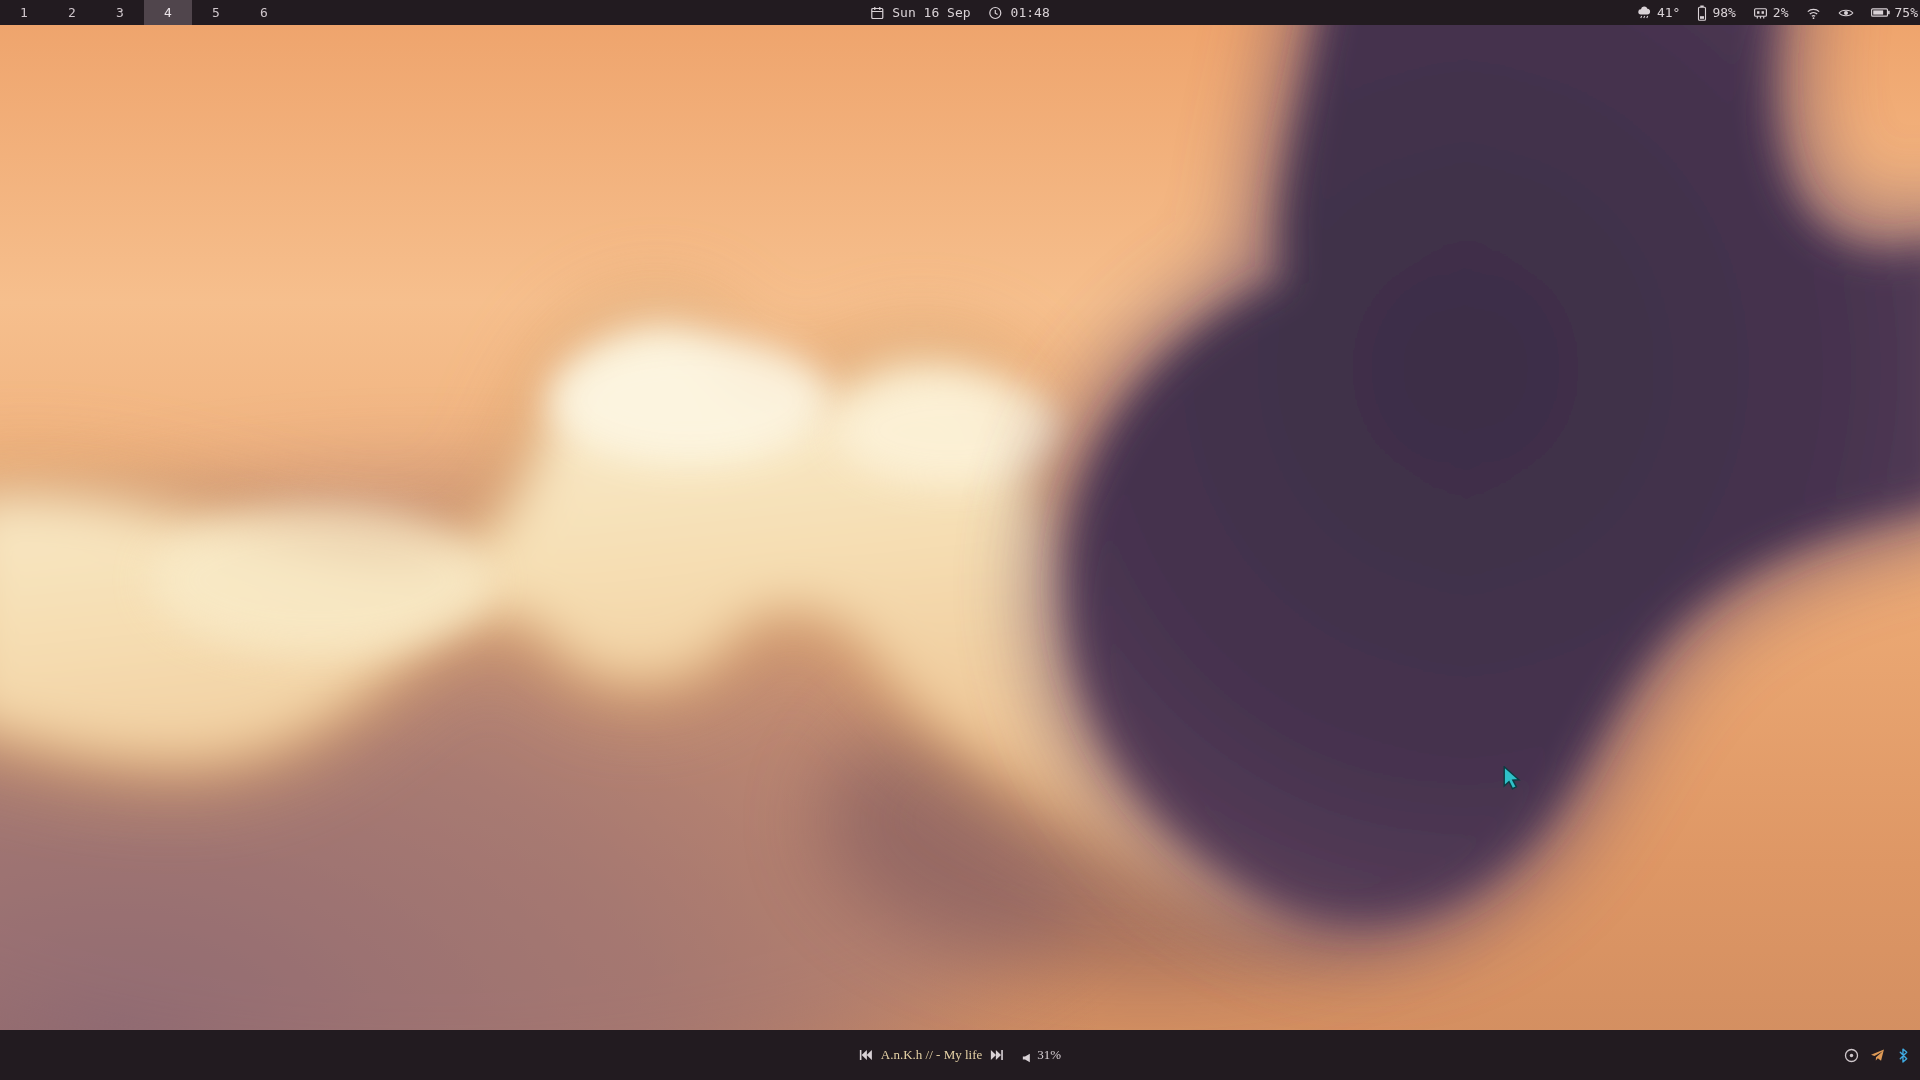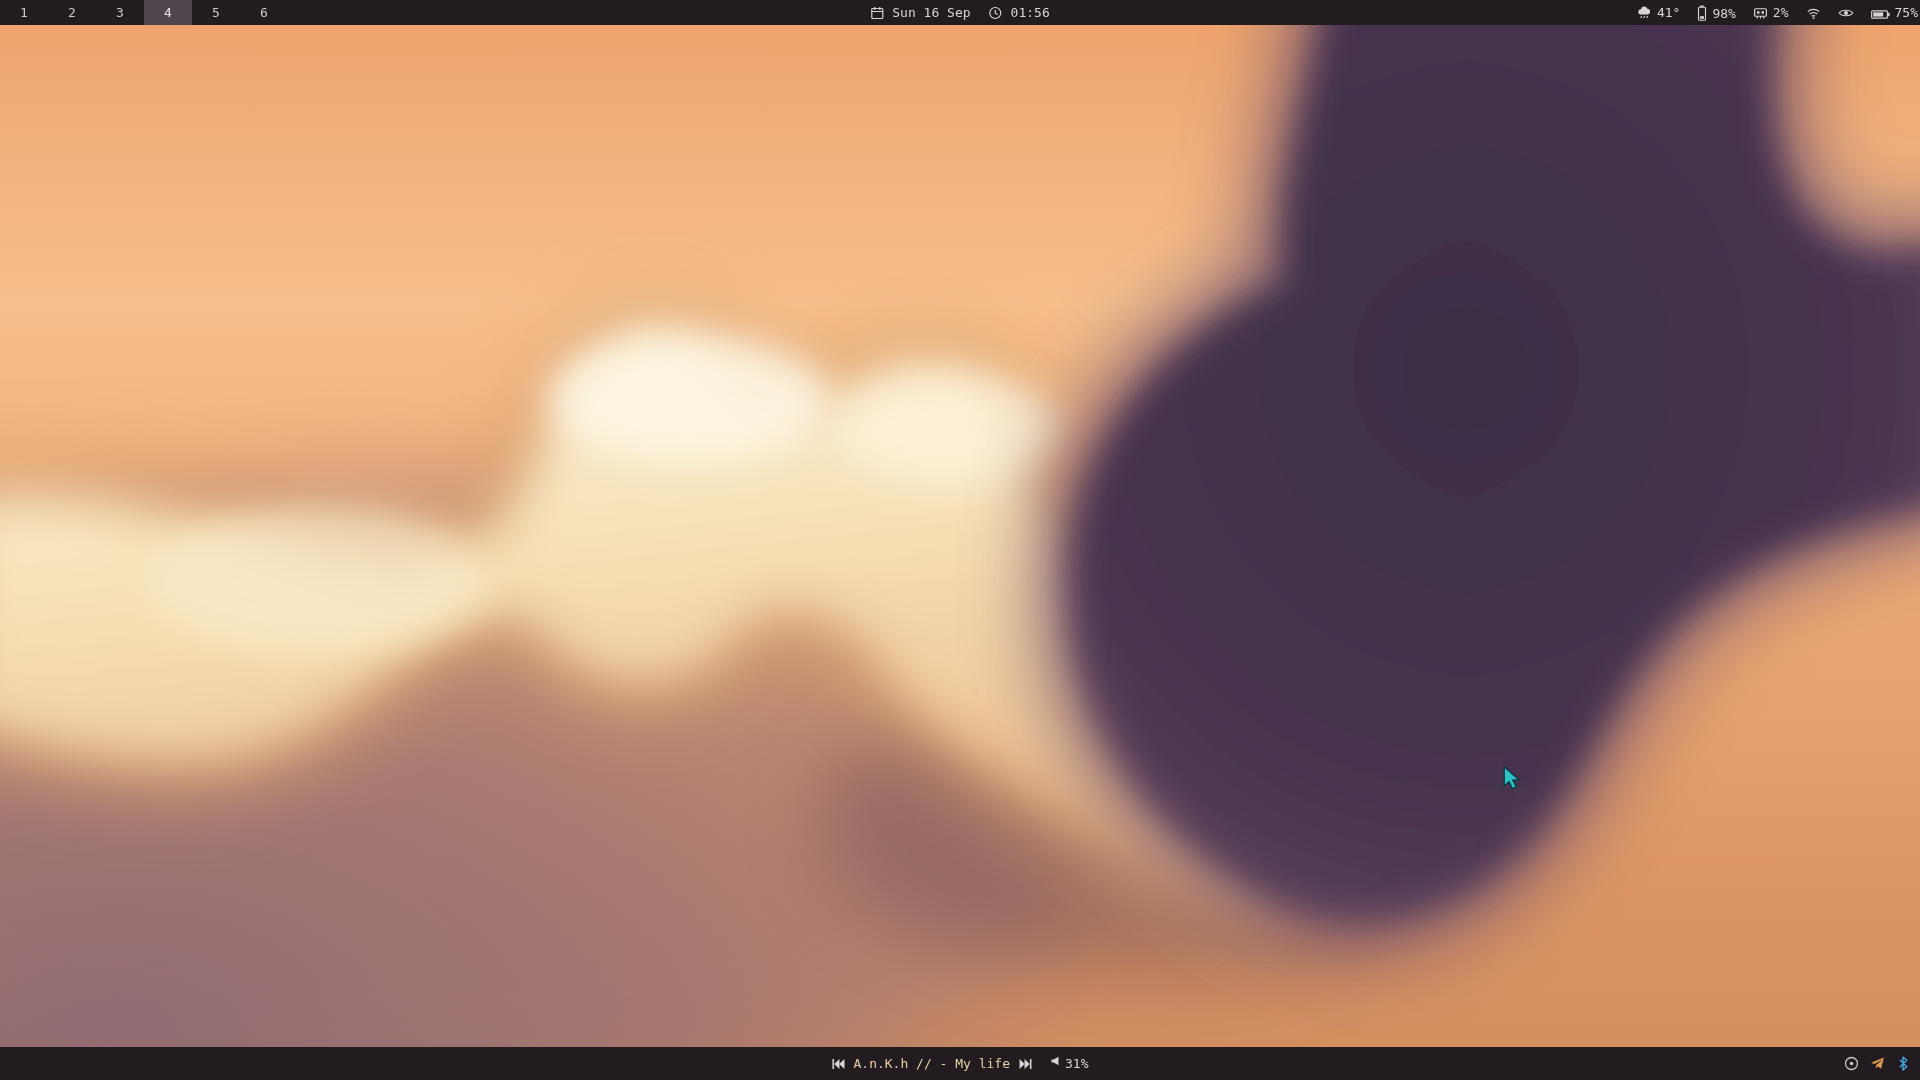--- a/index.html
+++ b/index.html
@@ -7,43 +7,43 @@
   body{position:relative;background:#e8a873;}
 
   
   .wallpaper{position:absolute;inset:0;z-index:0;}
   .wallpaper svg{display:block;width:1920px;height:1080px;}
 
   
   .bar{position:absolute;left:0;right:0;background:#221b20;color:#d9d2d6;
     display:flex;align-items:center;font-size:13px;z-index:5;}
   .topbar{top:0;height:25px;}
-  .bottombar{bottom:0;height:33px;font-size:13px;}
+  .bottombar{bottom:0;height:50px;font-size:13px;font-family:Liberation Serif, serif;}
 
   .bar-left{display:flex;align-items:center;height:100%;}
   .bar-center{position:absolute;left:50%;transform:translateX(-50%);
     display:flex;align-items:center;white-space:nowrap;}
   .bar-right{margin-left:auto;display:flex;align-items:center;height:100%;}
 
   .ws{width:48px;height:100%;display:flex;align-items:center;justify-content:center;
     color:#cfc6cb;cursor:default;}
   .ws.active{background:#50454c;color:#ece5e9;}
 
   .grp{display:flex;align-items:center;gap:5px;}
-  .topbar .bar-right .grp{margin-right:17px;align-items:flex-end;}
+  .topbar .bar-right .grp{margin-right:17px;}
   .topbar .bar-right .grp:last-child{margin-right:2px;}
 
   .icon{display:inline-flex;align-items:center;justify-content:center;line-height:0;}
   .icon svg{display:block;}
 
   .sep-gap{width:18px;}
   .small-gap{width:8px;}
 
   .track-title{color:#e6d2a6;}
-  .vol-grp{display:flex;align-items:flex-start;gap:5px;margin-left:18px;}
+  .vol-grp{display:flex;align-items:flex-end;gap:5px;margin-left:18px;}
 
   .tray{display:flex;align-items:center;gap:10px;padding-right:9px;}
   .tray .icon{width:16px;height:16px;}
   .icon-disc{color:#cfc7cb;}
   .icon-send{color:#e09a55;}
   .icon-bt{color:#3fa9e0;}
 
   
   .cursor{position:absolute;left:1502px;top:766px;z-index:9;pointer-events:none;}
 </style>
@@ -124,21 +124,21 @@
     <span class="small-gap"></span>
     <span>Sun 16 Sep</span>
     <span class="sep-gap"></span>
     <span class="icon">
       <svg width="14" height="14" viewBox="0 0 14 14" fill="none" stroke="currentColor" stroke-width="1.2">
         <circle cx="7" cy="7" r="5.5"></circle>
         <path d="M7 4v3.2l2.3 1.4"></path>
       </svg>
     </span>
     <span class="small-gap"></span>
-    <span>01:56</span>
+    <span>01:48</span>
   </div>
 
   <div class="bar-right">
     <span class="grp">
       <span class="icon">
         <svg width="15" height="15" viewBox="0 0 14 14">
           <path d="M3.5 8.8a2.4 2.4 0 0 1 .2-4.8 3.1 3.1 0 0 1 6-.6 2.5 2.5 0 0 1-.4 5.4z" fill="currentColor"></path>
           <path d="M4.4 10.2l-.9 2M7.2 10.2l-.9 2M10 10.2l-.9 2" stroke="currentColor" stroke-width="1" fill="none"></path>
         </svg>
       </span>

